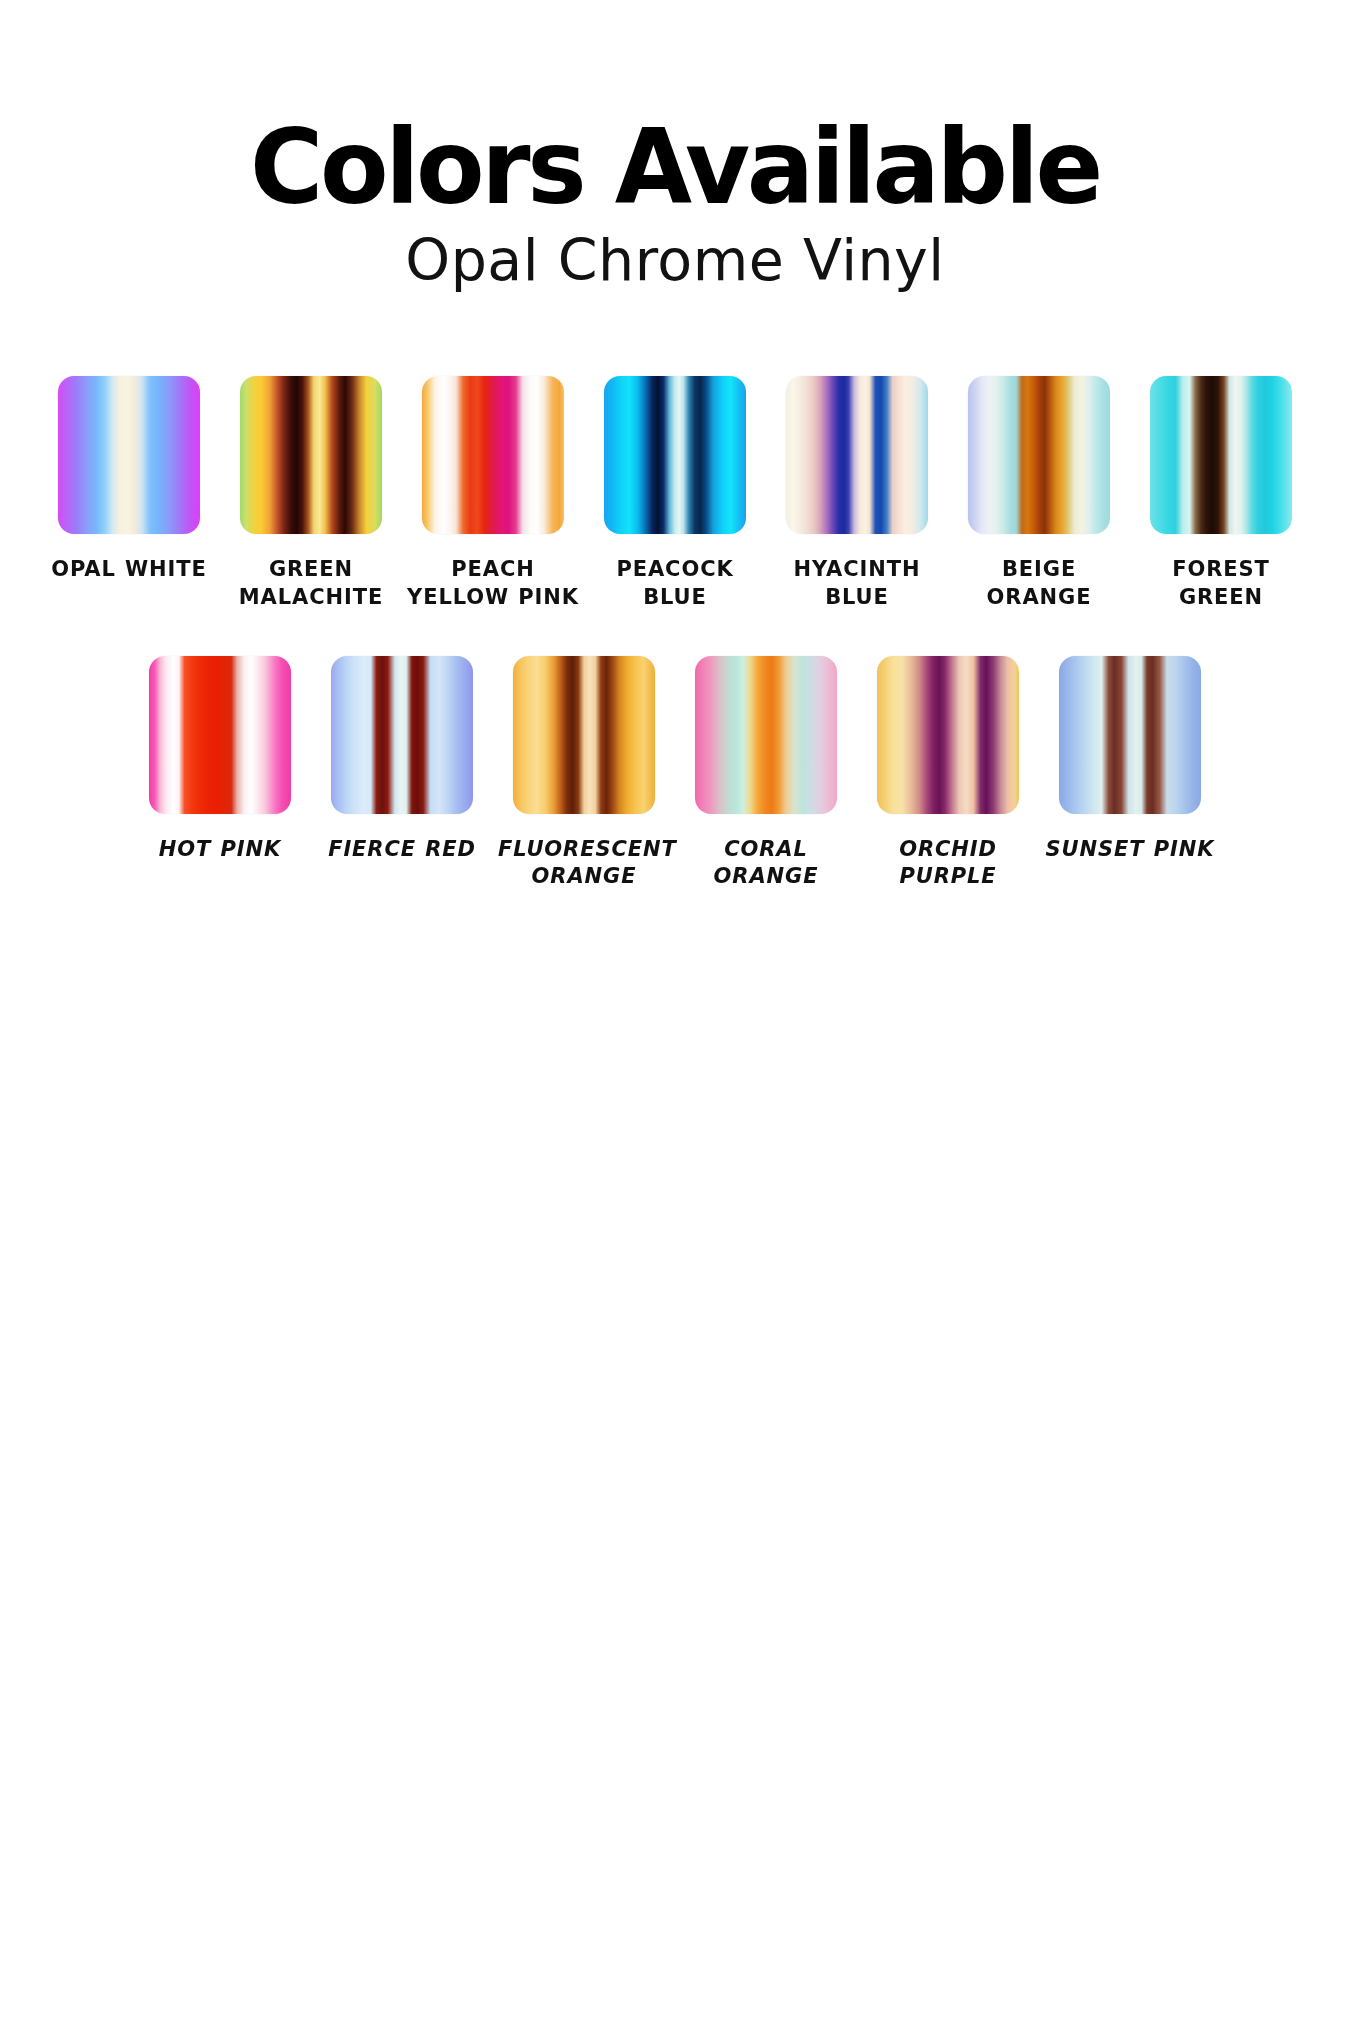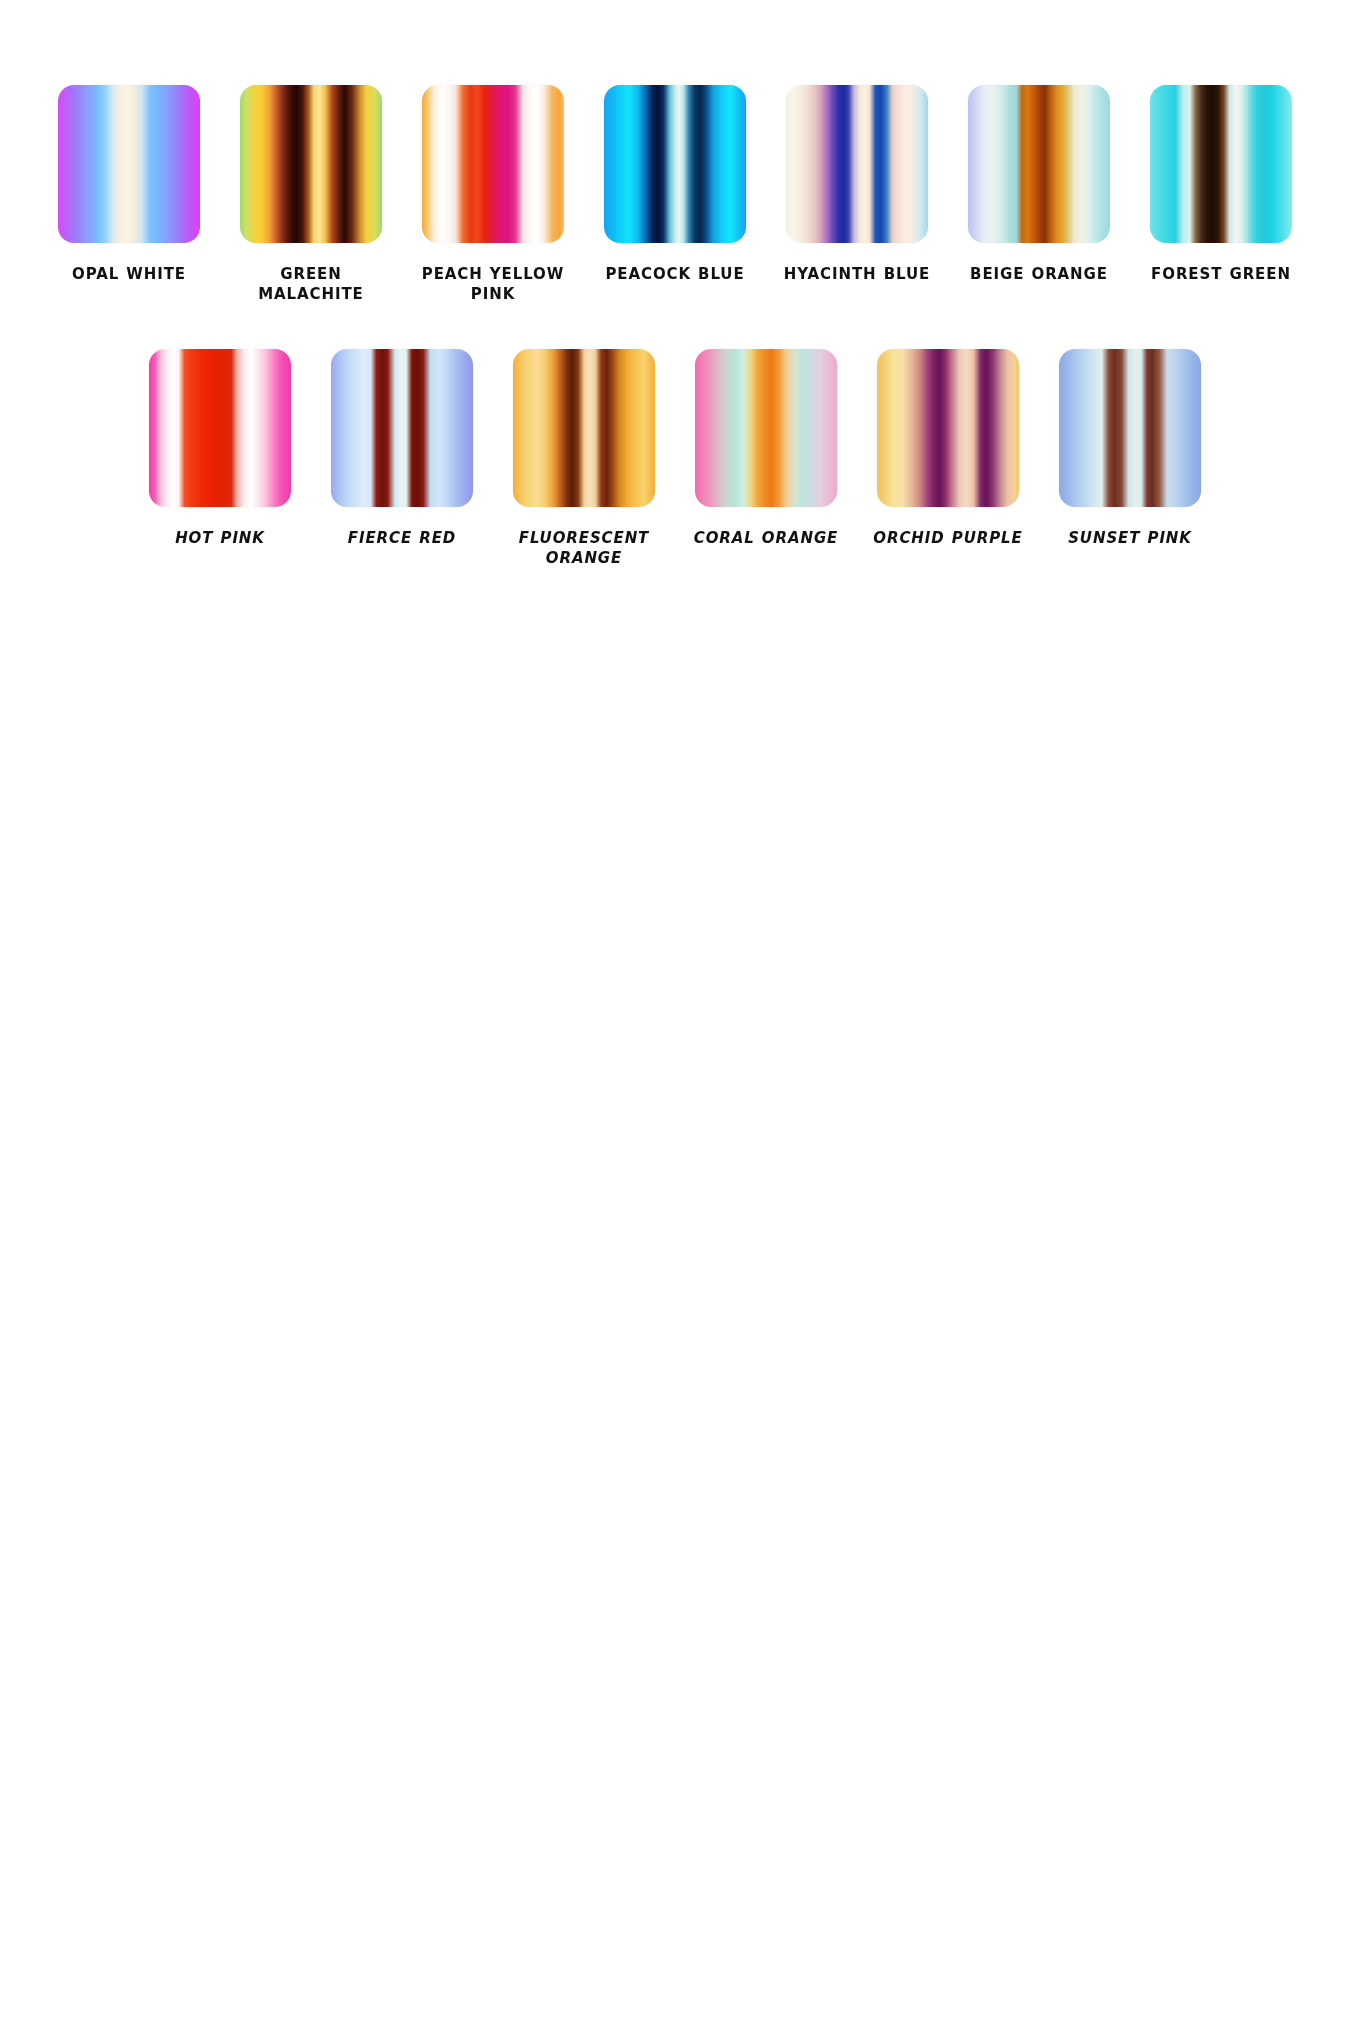--- a/index.html
+++ b/index.html
@@ -74,36 +74,40 @@
   .chip {
     width: 142px;
     height: 158px;
     border-radius: 16px;
     box-shadow: 0 0 0 0.5px rgba(0,0,0,0.04);
   }
 
   .label {
     margin-top: 22px;
     font-family: "DejaVu Sans", sans-serif;
-    font-size: 15px;
+    font-size: 21px;
     font-weight: 700;
     letter-spacing: 0.9px;
     line-height: 1.33;
     text-align: center;
     color: #111111;
     text-transform: uppercase;
     max-width: 172px;
     word-spacing: 1px;
   }
 </style>
 </head>
 <body>
 
 <div class="page">
 
+  <div class="header">
+    <h1 class="title">Colors Available</h1>
+    <div class="subtitle">Opal Chrome Vinyl</div>
+  </div>
 
   <div class="grid">
     <div class="row row-1" id="row1">
         <div class="cell">
           <div class="chip" style="background: linear-gradient(90deg, rgb(212, 76, 245) 0%, rgb(192, 95, 247) 5%, rgb(154, 125, 249) 13%, rgb(142, 156, 250) 20%, rgb(118, 184, 251) 27%, rgb(143, 208, 252) 33%, rgb(207, 232, 242) 38%, rgb(247, 239, 223) 43%, rgb(251, 243, 226) 49%, rgb(244, 236, 219) 54%, rgb(207, 228, 244) 59%, rgb(127, 192, 252) 65%, rgb(118, 180, 251) 71%, rgb(139, 155, 250) 78%, rgb(158, 123, 248) 85%, rgb(193, 85, 246) 93%, rgb(221, 63, 244) 100%);"></div>
           <div class="label">OPAL WHITE</div>
         </div>
         <div class="cell">
           <div class="chip" style="background: linear-gradient(90deg, rgb(164, 217, 106) 0%, rgb(201, 224, 106) 4%, rgb(242, 210, 63) 10%, rgb(251, 203, 51) 15%, rgb(240, 160, 55) 21%, rgb(196, 86, 42) 26%, rgb(123, 36, 22) 31%, rgb(58, 13, 8) 36%, rgb(34, 6, 4) 40%, rgb(75, 21, 9) 44%, rgb(168, 84, 31) 48%, rgb(242, 213, 110) 52%, rgb(251, 231, 154) 56%, rgb(240, 193, 74) 60%, rgb(179, 71, 28) 65%, rgb(93, 26, 12) 70%, rgb(42, 9, 5) 74%, rgb(110, 43, 18) 79%, rgb(200, 134, 44) 84%, rgb(246, 207, 62) 89%, rgb(217, 221, 92) 95%, rgb(159, 216, 107) 100%);"></div>
           <div class="label">GREEN MALACHITE</div>

